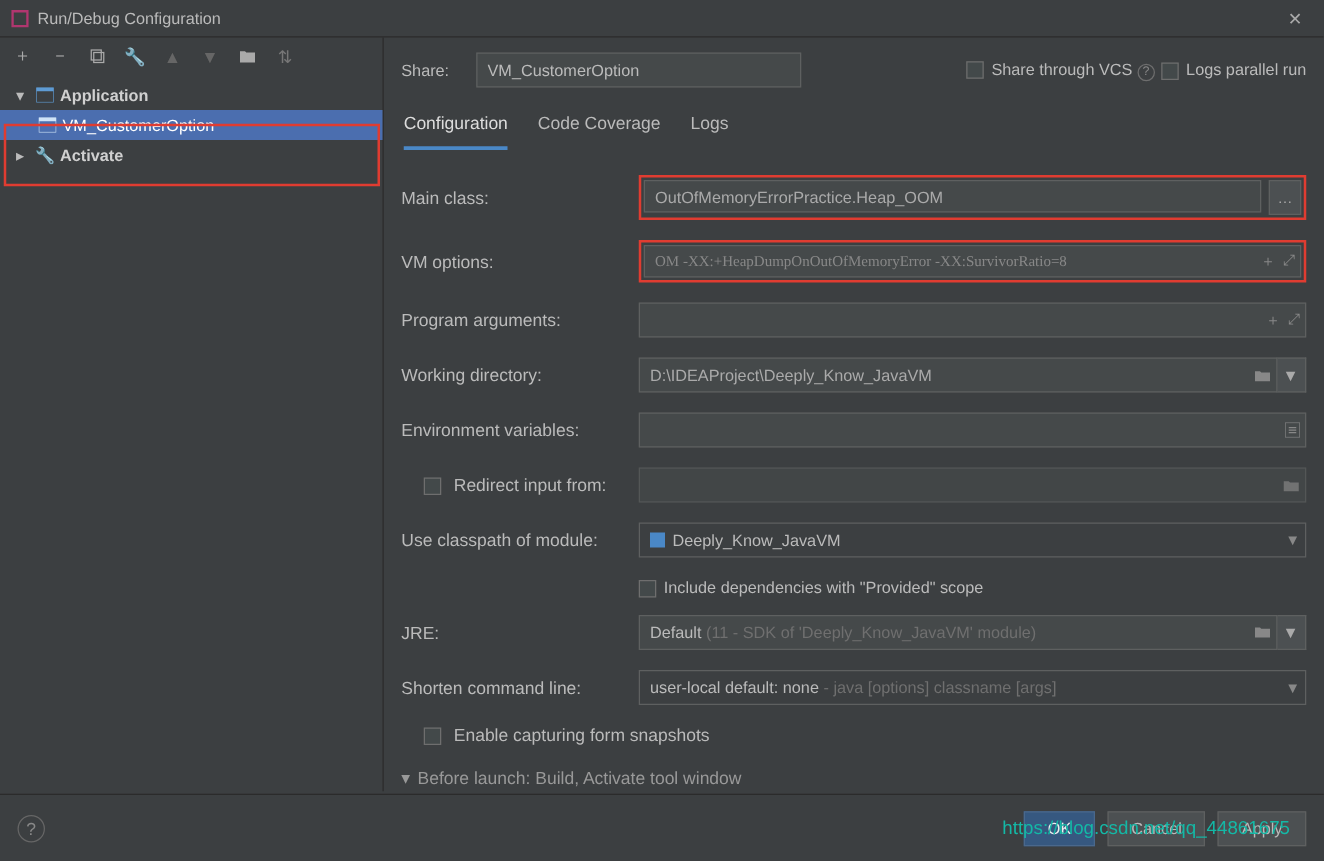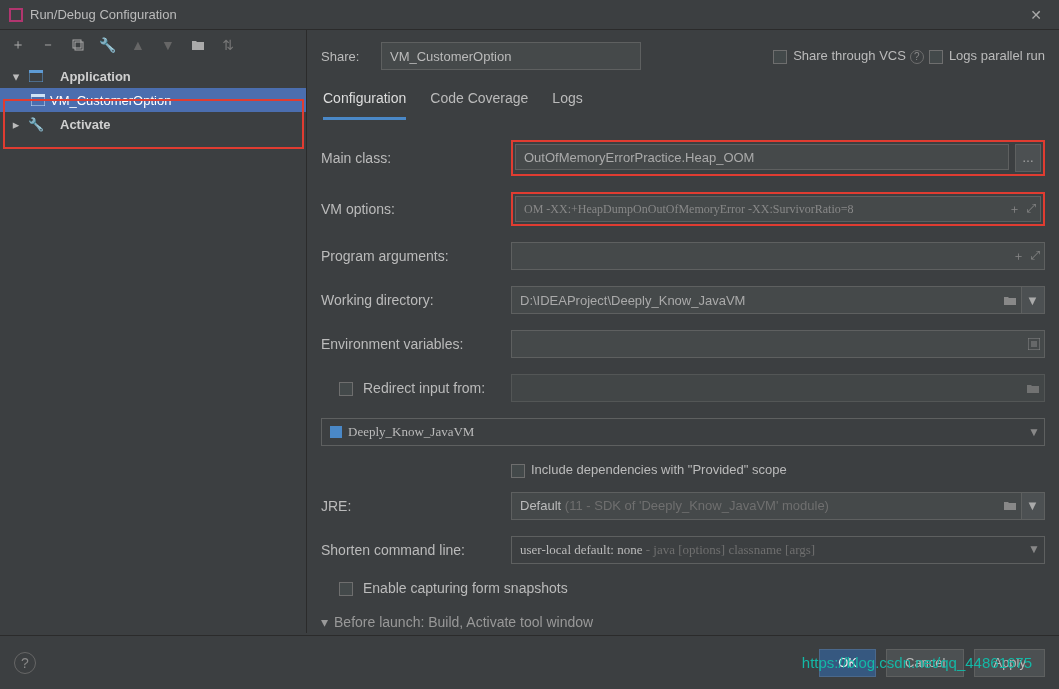--- a/index.html
+++ b/index.html
@@ -12,21 +12,21 @@
   .sidebar { width: 307px; border-right: 1px solid #2b2b2b; display: flex; flex-direction: column; }
   .sidebar-toolbar { height: 30px; display: flex; align-items: center; gap: 14px; padding: 0 10px; color: #aaa; }
   .tb-icon { width: 16px; height: 16px; display: inline-flex; align-items: center; justify-content: center; font-size: 14px; }
   .tb-icon svg { display: block; }
   .tree { flex: 1; padding-top: 4px; }
   .tree-node { height: 24px; display: flex; align-items: center; padding-left: 8px; gap: 4px; }
   .tree-node.level1 { padding-left: 30px; }
   .tree-node.selected { background: #4b6eaf; color: #fff; }
   .tree-icon { width: 16px; height: 16px; display: inline-flex; align-items: center; justify-content: center; }
   .tree-label { font-size: 13px; }
-  .bold { font-weight: bold; color: #d0d0d0; margin-left: 12px; }
+  .bold { font-weight: bold; color: #d0d0d0; }
   .app-box { position: absolute; left: 3px; top: 69px; width: 301px; height: 50px; pointer-events: none; border: 2px solid #e03c31; }
 
   .main { flex: 1; padding: 10px 14px; position: relative; }
   .name-row { display: flex; align-items: center; height: 32px; gap: 10px; }
   .name-label { width: 50px; color: #bbb; }
   .name-input { width: 260px; height: 28px; background: #45494a; border: 1px solid #5e6060; color: #bbb; padding: 0 8px; font-size: 13px; }
   .right-checks { margin-left: auto; display: flex; align-items: center; gap: 5px; color: #bbb; }
   .chk { width: 14px; height: 14px; border: 1px solid #6e6e6e; background: #43494a; display: inline-block; vertical-align: middle; margin-right: 6px; }
   .q-icon { display:inline-block; width:14px; height:14px; border:1px solid #6e6e6e; border-radius:50%; font-size:10px; line-height:12px; text-align:center; color:#888; margin-left:4px;}
 
@@ -43,21 +43,21 @@
   .ffield.mono { font-family: Liberation Serif, serif; font-size: 12px; color: #888; align-items: center; }
   .after-btn { width: 26px; height: 28px; background: #4c5052; border: 1px solid #5e6060; margin-left: 6px; display: flex; align-items: center; justify-content: center; color: #aaa; font-size: 12px; }
   .inner-icons { position: absolute; right: 4px; display: flex; gap: 6px; color: #888; font-size: 12px; }
   .combo-arrow { width: 24px; height: 28px; background: #4c5052; border: 1px solid #5e6060; border-left: none; display: flex; align-items: center; justify-content: center; color: #aaa; margin-left: -1px; }
   .folder-ic { color: #888; }
   .hint { color: #6f6f6f; }
 
   .red-wrap { border: 2px solid #e03c31; padding: 2px; }
   .red-wrap .ffield { height: 26px; }
 
-  .select-row .ffield { background: #3c3f41; border: 1px solid #5e6060; font-family: Liberation Serif, serif; }
+  .select-row .ffield { background: #3c3f41; border: 1px solid #5e6060; }
   .select-text { color: #bbb; }
   .mod-ic { display:inline-block; width:12px; height:12px; background:#4a88c7; margin-right:6px; }
 
   .section-head { color:#999; font-size:14px; margin-top:18px; display:flex; align-items:center; gap:6px;}
 
   .footer { position: absolute; bottom: 0; left: 0; right: 0; height: 54px; border-top: 1px solid #2b2b2b; display: flex; align-items: center; padding: 0 14px; background:#3c3f41; }
   .help-ic { width: 22px; height: 22px; border: 1px solid #666; border-radius: 50%; display: flex; align-items: center; justify-content: center; color: #888; font-size: 14px; }
   .footer-buttons { margin-left: auto; display: flex; gap: 10px; }
   .btn { height: 28px; padding: 0 18px; border: 1px solid #5e6060; background: #4c5052; color: #bbb; display: flex; align-items: center; font-size: 13px; cursor: pointer; }
   .btn.primary { background: #365880; border-color: #4a688c; color: #eee; }
@@ -213,20 +213,21 @@
         <div class="ffield" style="opacity:.7">
           <span class="inner-icons folder-ic">
               <svg width="14" height="11">
                 <path d="M1 2h4l1 1h7v7H1z" fill="#888"></path>
               </svg>
             </span>
         </div>
       </div>
 
       <div class="frow select-row">
+        <div class="flabel">Use classpath of module:</div>
         <div class="ffield">
           <span class="mod-ic"></span>
           <span class="select-text">Deeply_Know_JavaVM</span>
           <span class="inner-icons">▼</span>
         </div>
       </div>
 
       <div class="frow" style="margin-bottom:14px;">
         <div class="flabel"></div>
         <label style="color:#bbb;">

